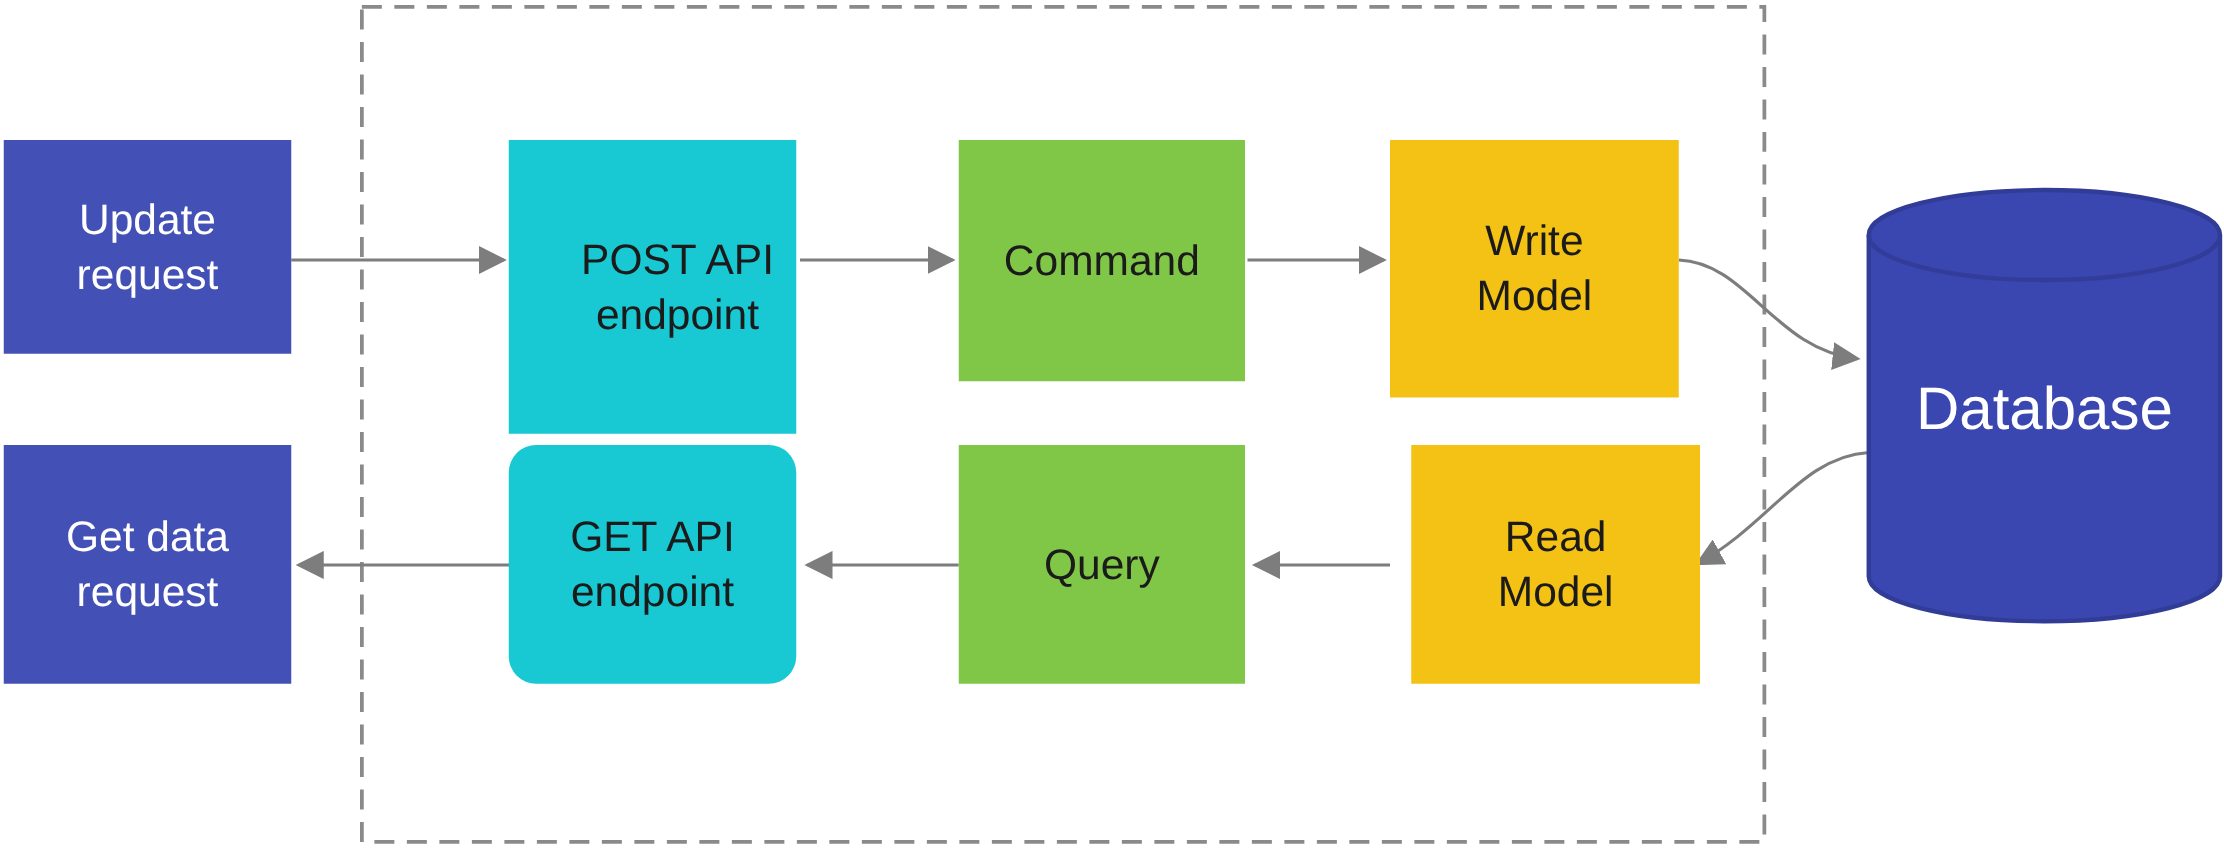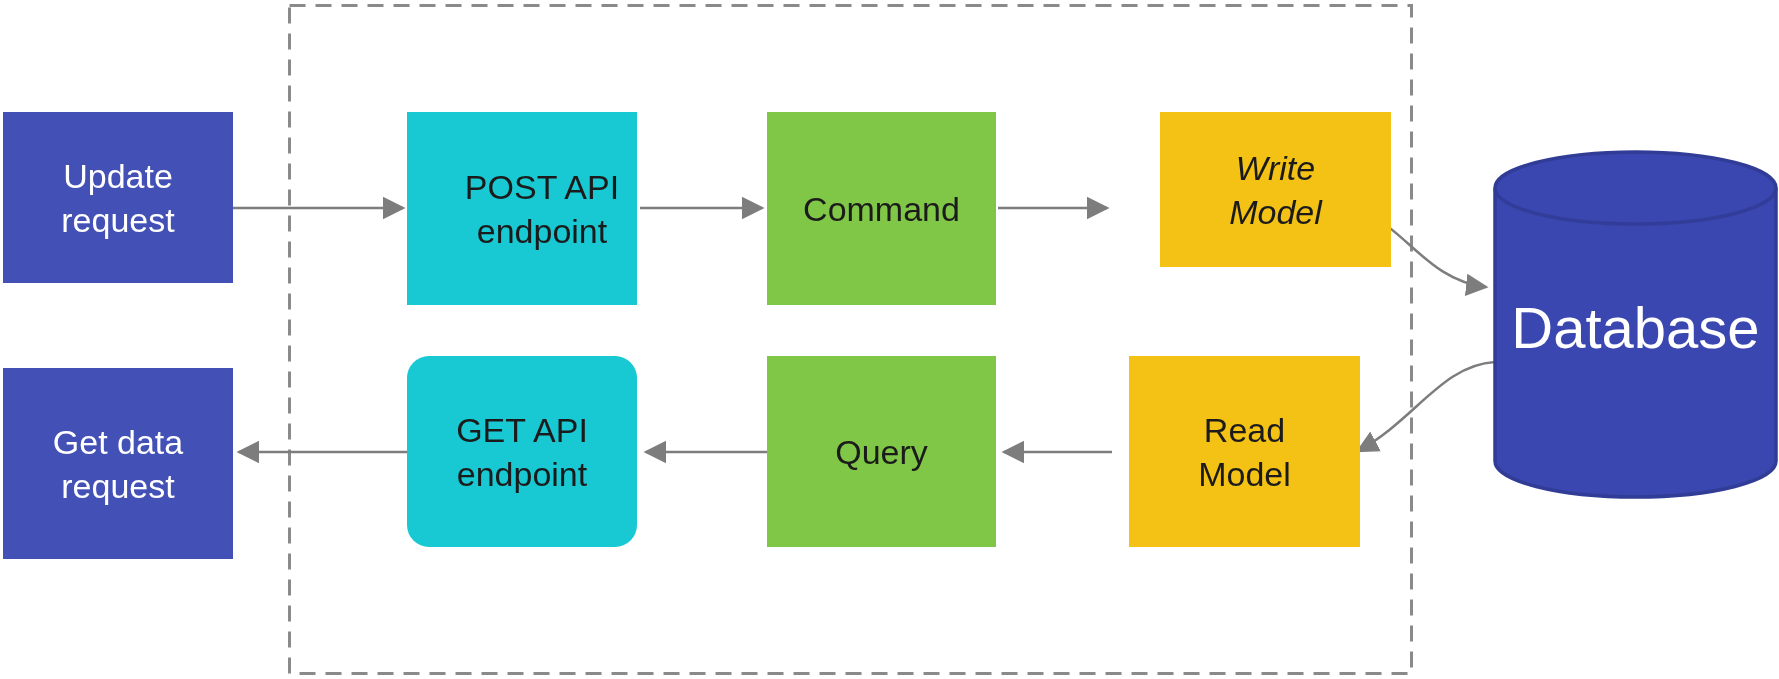--- a/index.html
+++ b/index.html
@@ -59,31 +59,31 @@
     box-sizing: border-box;
   }
   .database-label {
     position: absolute;
     left: 1495px;
     top: 300px;
     width: 281px;
     height: 56px;
     line-height: 56px;
     text-align: center;
-    font-size: 58px;
+    font-size: 48px;
     color: #ffffff;
   }
   
   .n-update   { left: 3px;    top: 112px; width: 230px; height: 171px; }
-  .n-getdata  { left: 3px;    top: 368px; width: 230px; height: 191px; }
-  .n-post     { left: 407px;  top: 112px; width: 230px; height: 193px; padding-left: 40px; }
+  .n-getdata  { left: 3px;    top: 356px; width: 230px; height: 191px; }
+  .n-post     { left: 407px;  top: 112px; width: 230px; height: 235px; padding-left: 40px; }
   .n-get      { left: 407px;  top: 356px; width: 230px; height: 191px; }
   .n-command  { left: 767px;  top: 112px; width: 229px; height: 193px; }
   .n-query    { left: 767px;  top: 356px; width: 229px; height: 191px; }
-  .n-write    { left: 1160px; top: 112px; width: 231px; height: 155px; font-style: italic; }
+  .n-write    { left: 1112px; top: 112px; width: 231px; height: 206px; }
   .n-read     { left: 1112px; top: 356px; width: 231px; height: 191px; margin-left: 17px; }
 </style>
 </head>
 <body>
 
 <div class="canvas">
 
   <svg class="wires" viewBox="0 0 1779 679">
     <defs>
       <marker id="ah" markerWidth="10" markerHeight="9" refX="8" refY="4.5" orient="auto" markerUnits="strokeWidth">

